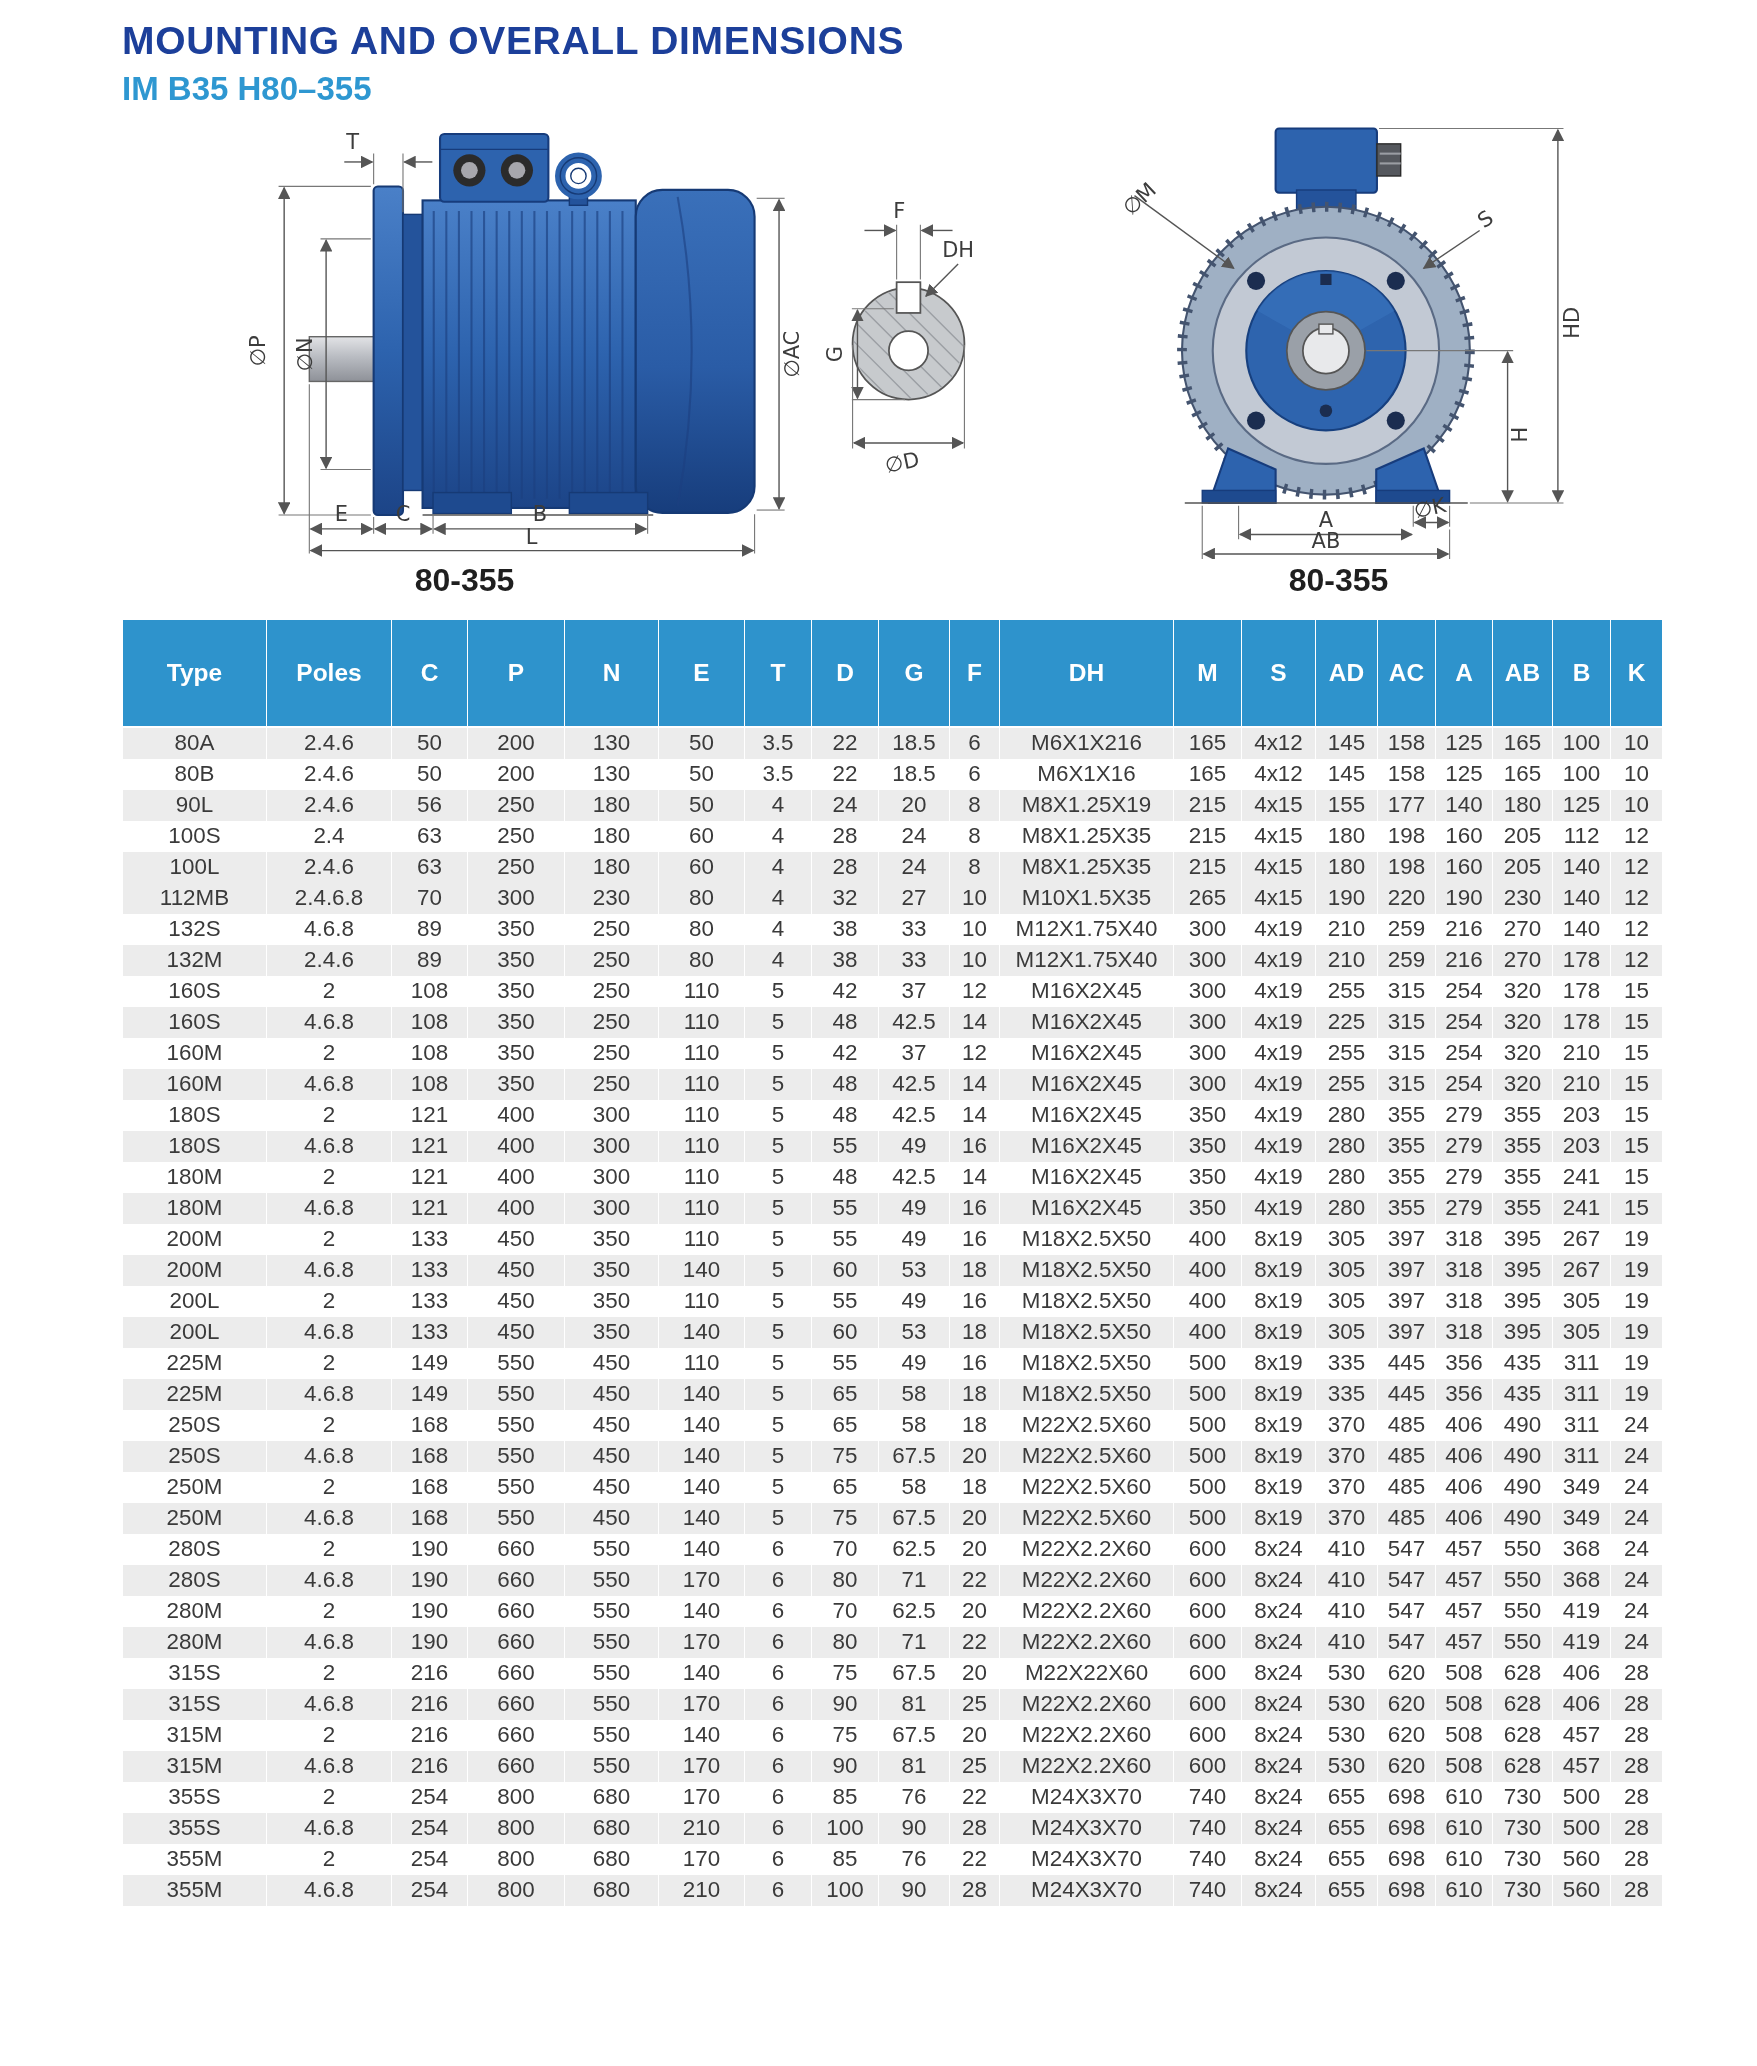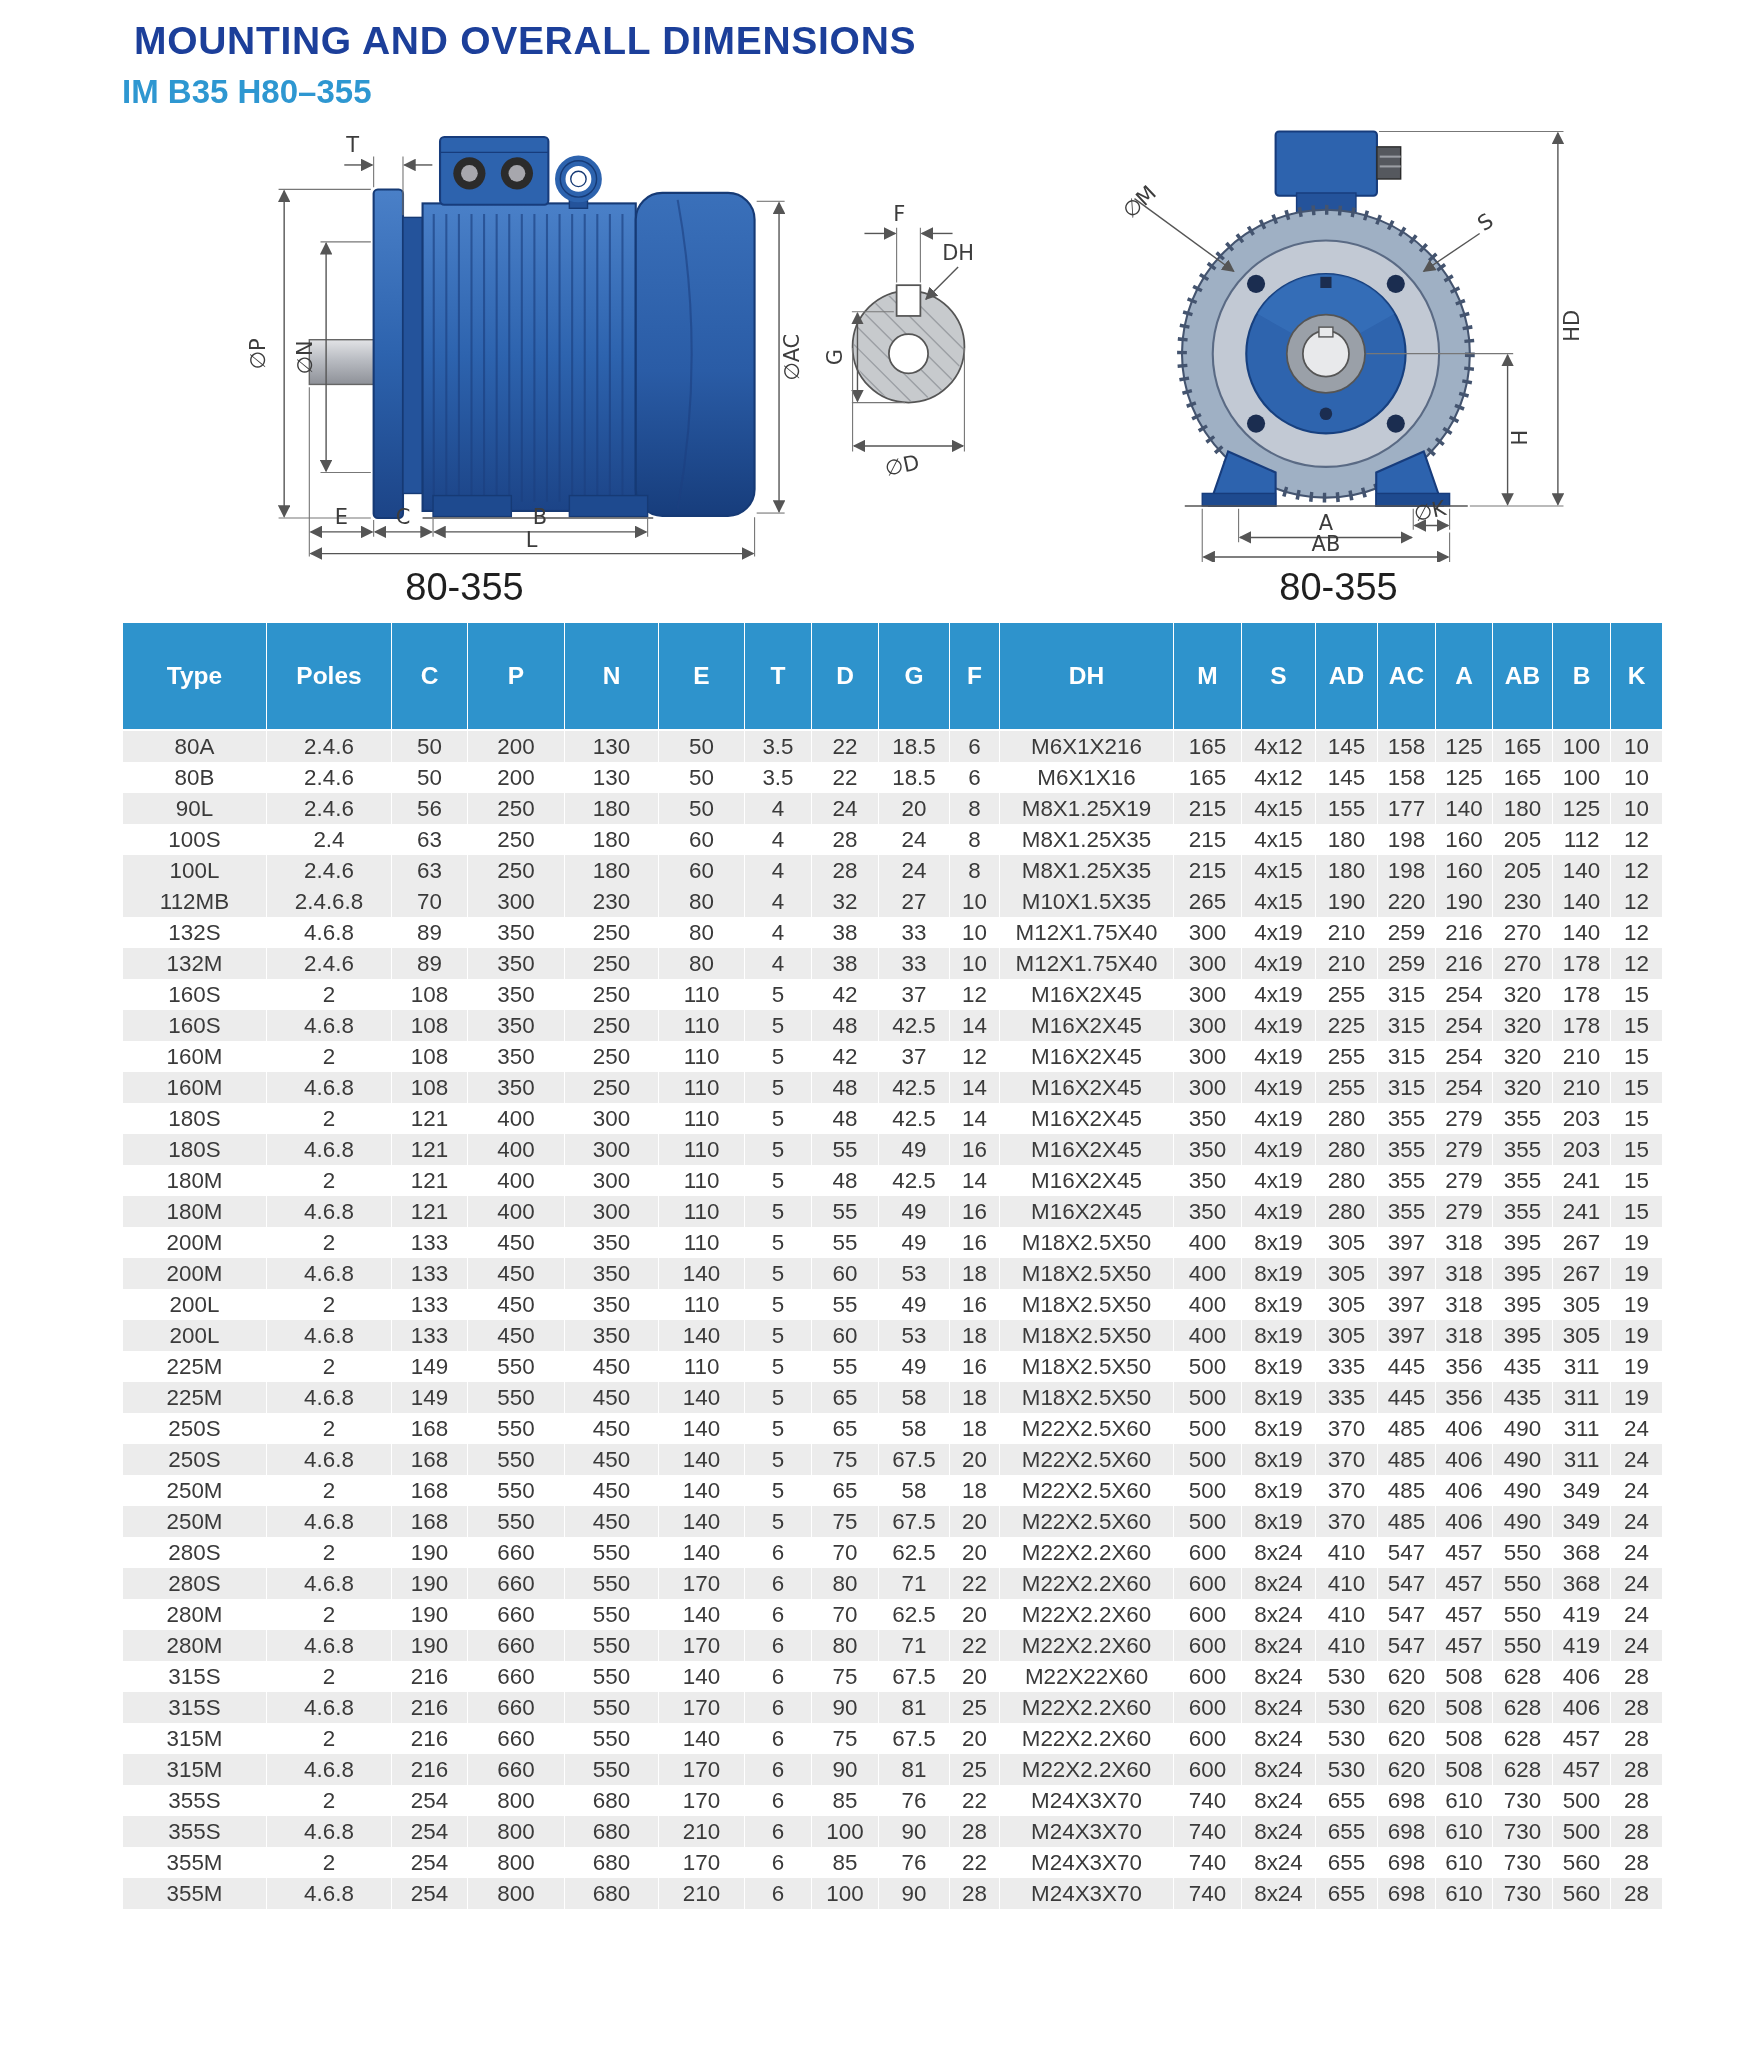--- a/index.html
+++ b/index.html
@@ -1,25 +1,25 @@
 <!DOCTYPE html>
 <html style="font-size:11.2px"><head>
 <meta charset="utf-8">
 <style>
   html,body{margin:0;padding:0;background:#ffffff;}
   body{width:1757px;height:2066px;font-family:"Liberation Sans","DejaVu Sans",sans-serif;overflow:hidden;}
   .content{margin:19.6px 0 0 122px;width:1490px;}
-  .page-title{font-size:39px;font-weight:800;color:#1c3f9a;letter-spacing:0.7px;margin:12px;line-height:1.1;}
+  .page-title{font-size:39px;font-weight:800;color:#1c3f9a;letter-spacing:0.7px;margin:0;line-height:1.1;}
   .page-subtitle{font-size:33px;font-weight:800;color:#2e97d1;margin:8.4px 0 0 0;line-height:1.1;}
   .drawings{display:flex;align-items:flex-start;margin-top:12.6px;height:489px;}
   .drawing{text-align:center;}
   .drawing-left{width:685px;}
   .drawing-mid{width:175px;margin-left:14px;}
   .drawing-right{width:545px;margin-left:70px;}
-  .caption{font-size:38px;font-weight:400;color:#1f1f1f;margin-top:1.4px;}
+  .caption{font-size:32px;font-weight:700;color:#1f1f1f;margin-top:1.4px;}
   svg text{font-family:"DejaVu Sans","Liberation Sans",sans-serif;font-size:30px;fill:#3c3c3c;}
   .dim{stroke:#555;stroke-width:2;fill:none;}
   .ext{stroke:#777;stroke-width:1.6;fill:none;}
   table{table-layout:fixed;border-collapse:separate;border-spacing:1.4px 0;width:1490px;margin-top:11px;}
   thead th{background:#2e93cc;color:#ffffff;height:106px;font-size:24.5px;font-weight:bold;vertical-align:middle;text-align:center;border-bottom:2.8px solid #ffffff;padding:0;}
   tbody td{height:31px;font-size:22.4px;color:#3a3a3a;text-align:center;vertical-align:middle;padding:0;white-space:nowrap;}
   tbody tr.odd td{background:#ececec;}
   tbody tr.even td{background:#ffffff;}
 </style>
 </head>

